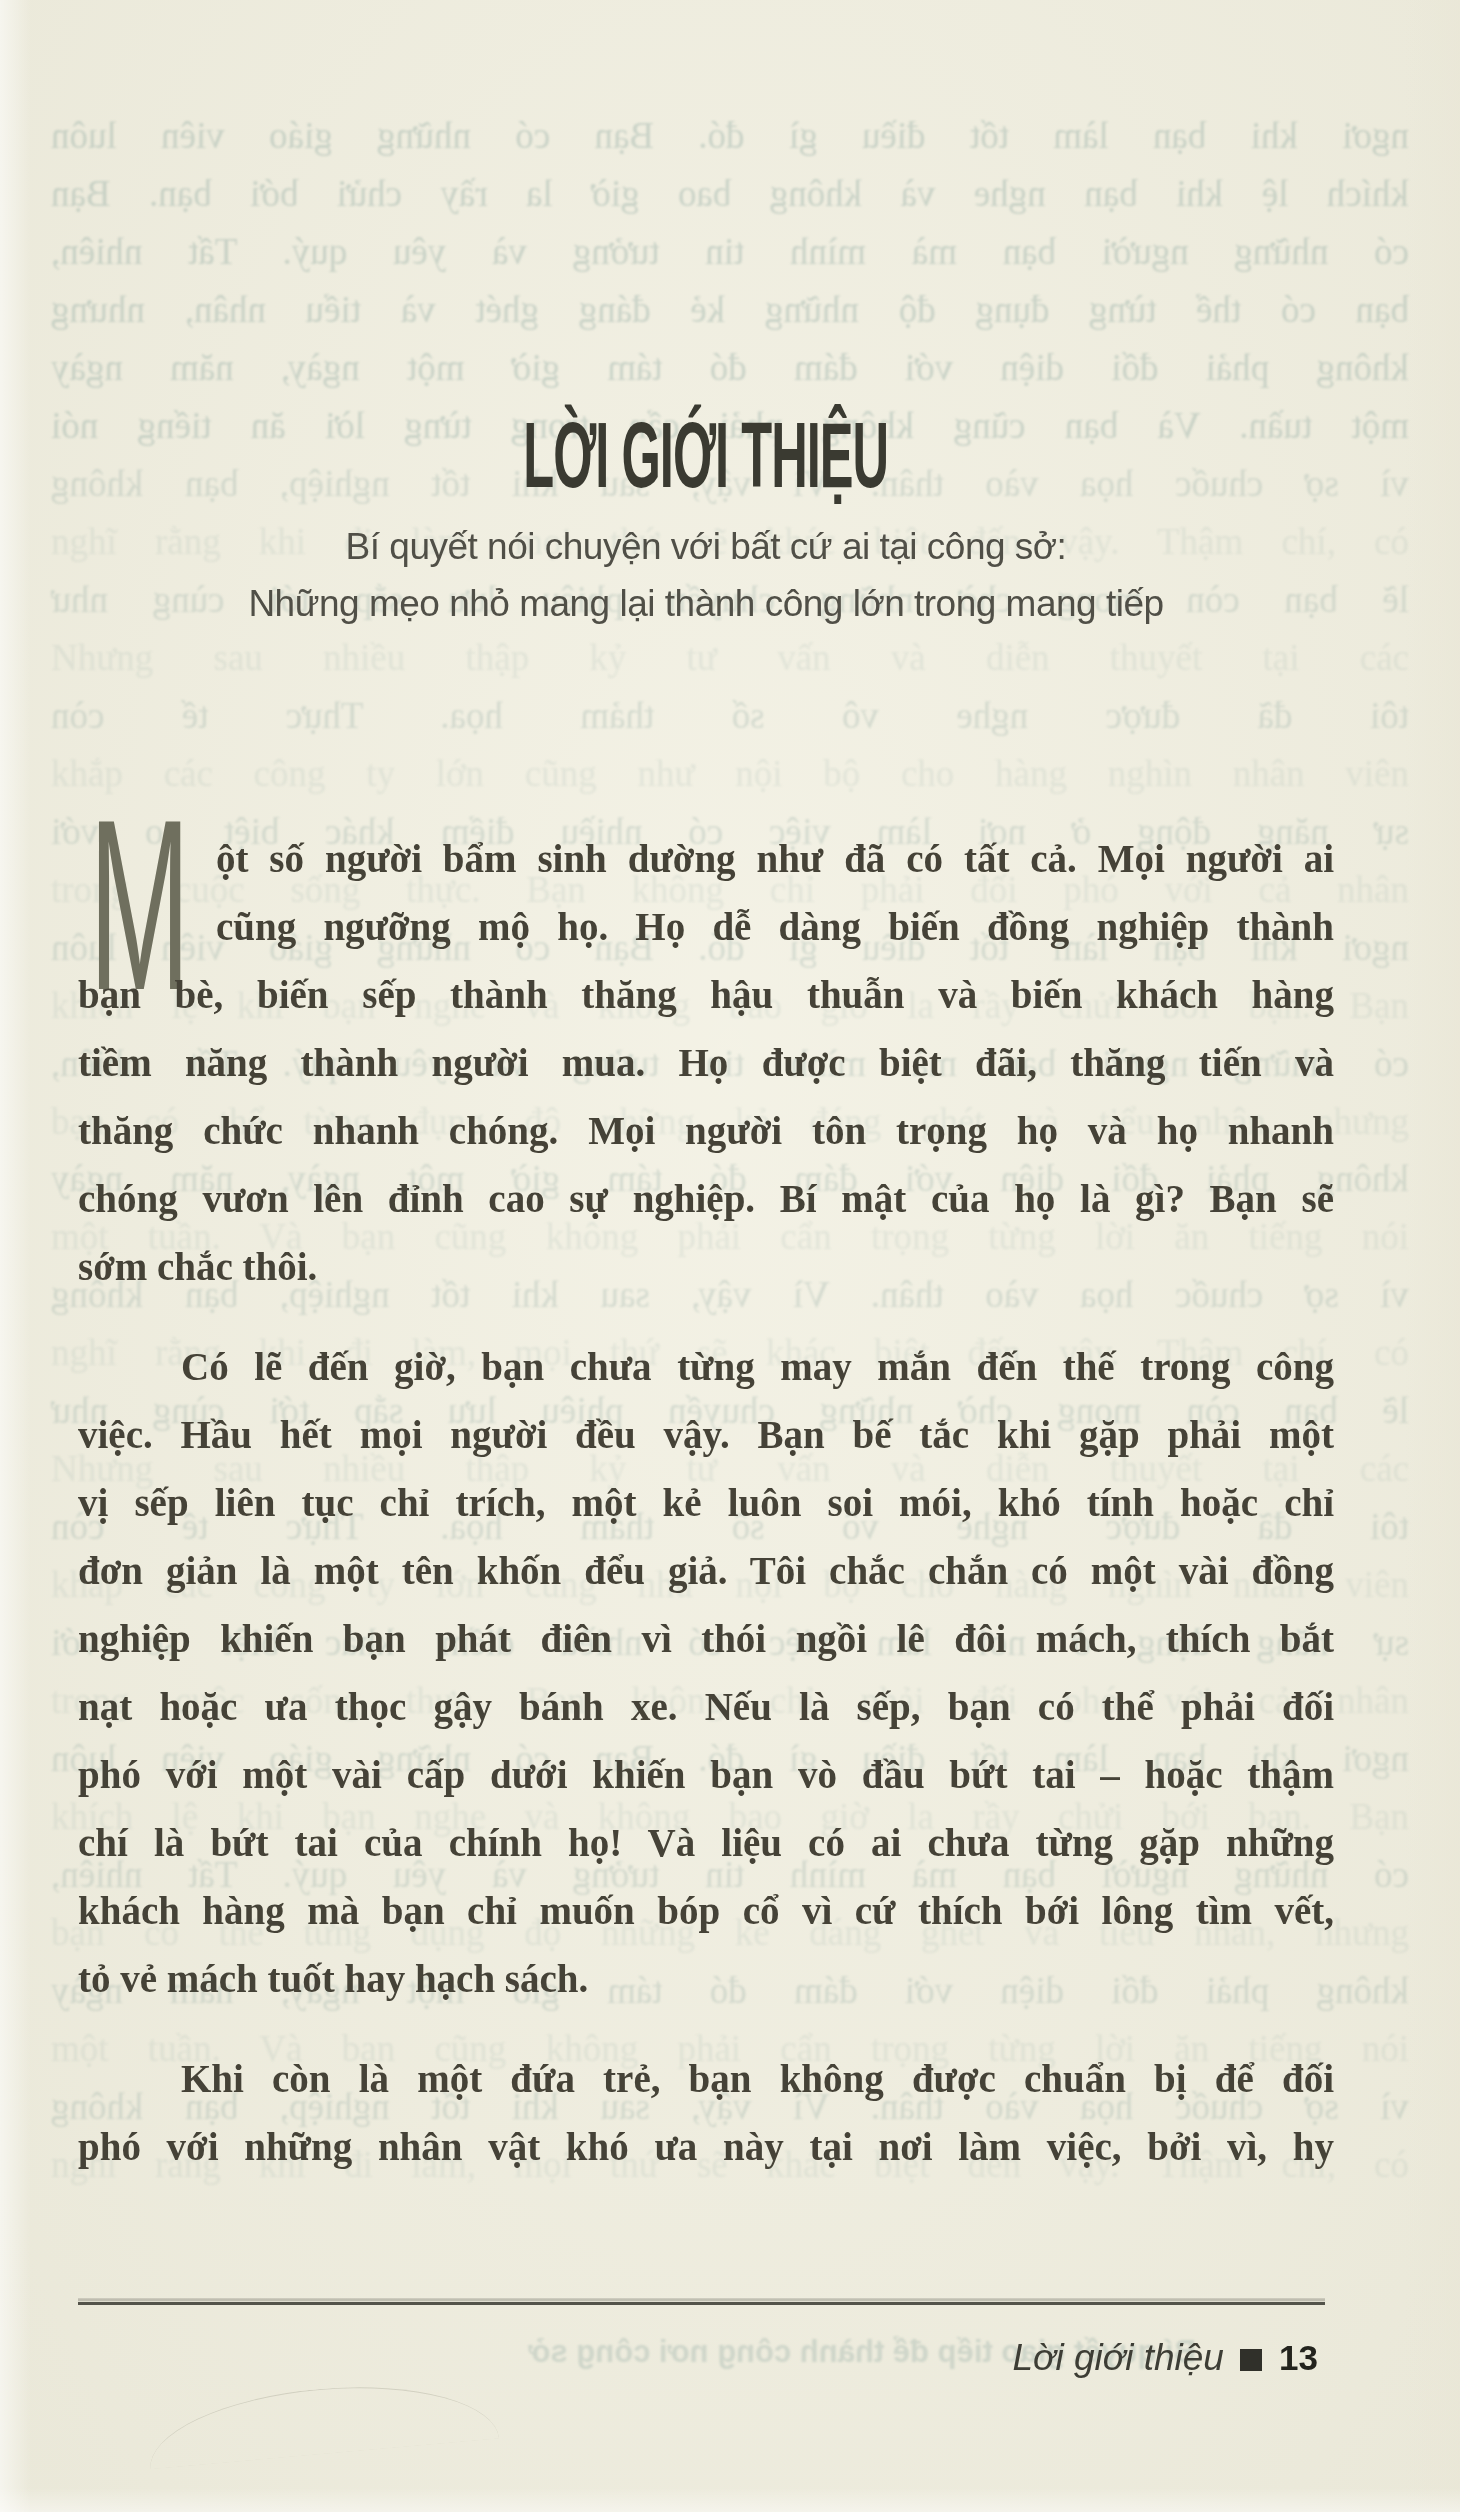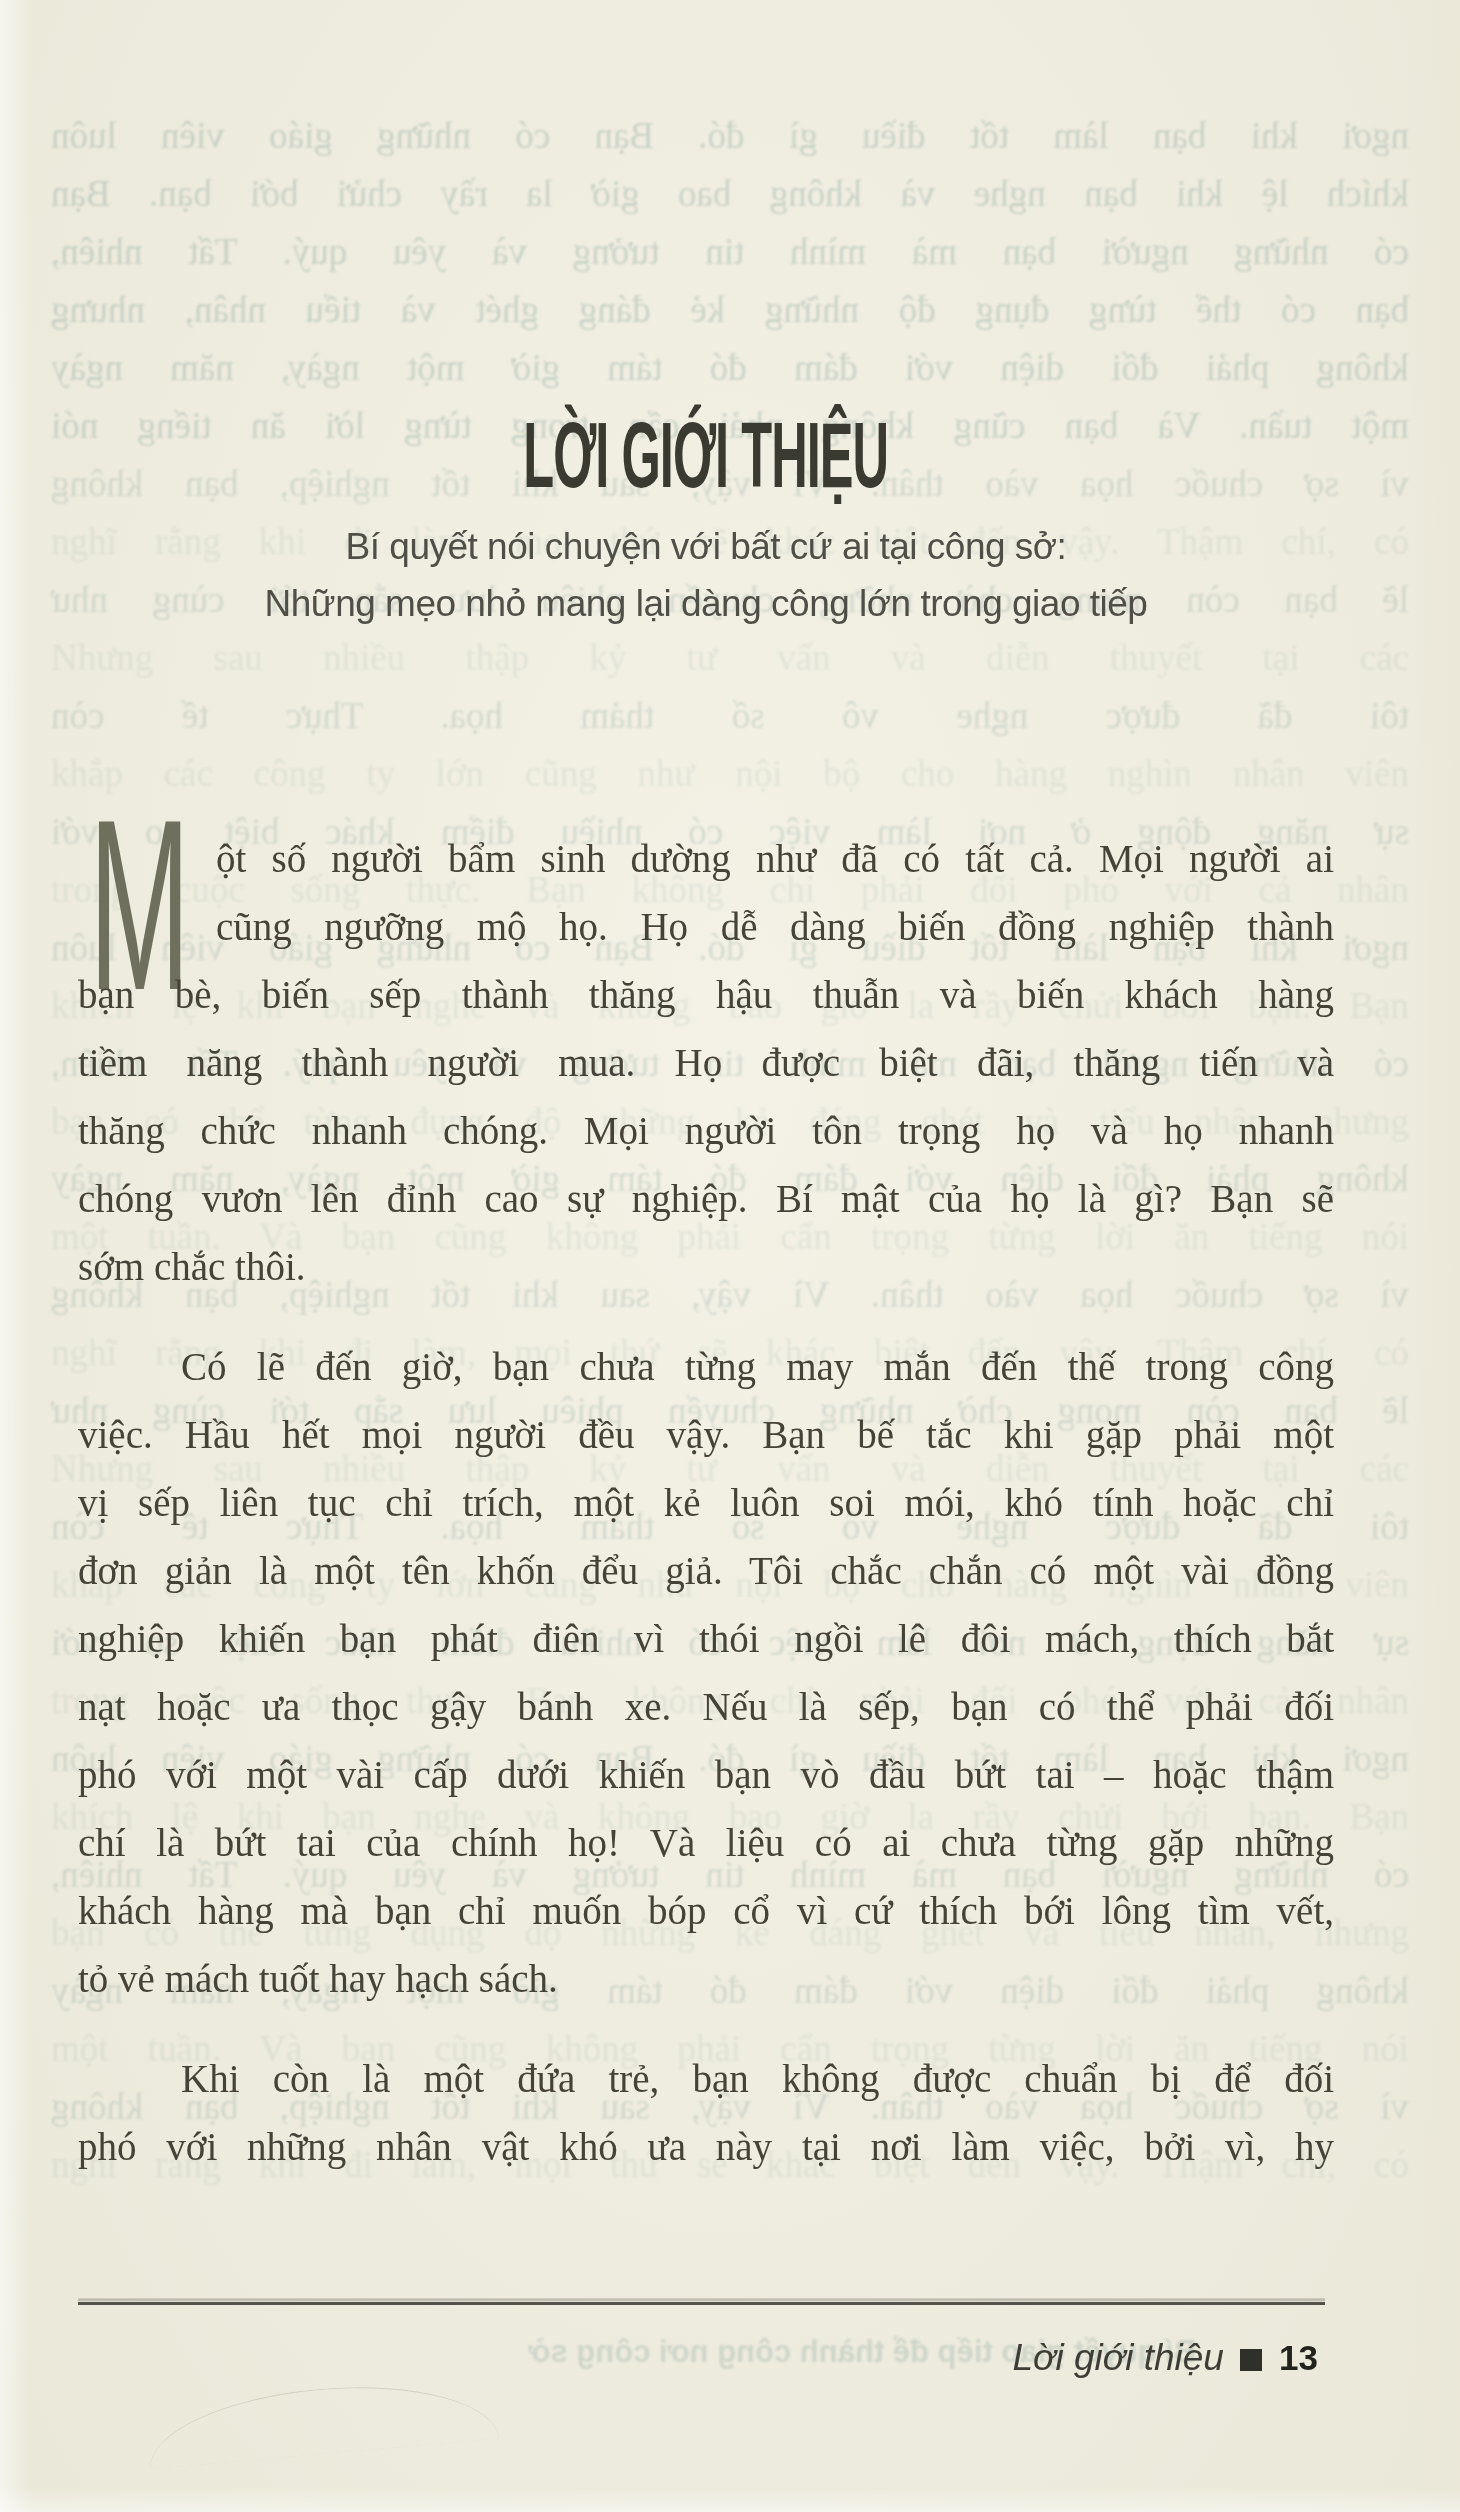--- a/index.html
+++ b/index.html
@@ -41,21 +41,21 @@
             font-family:"Liberation Sans",sans-serif;font-weight:400;
             font-size:37px;line-height:57px;letter-spacing:-0.5px;
             color:var(--subtitle,#504f47);}
 
   .body-text{position:absolute;top:825px;left:78px;width:1256px;
              font-size:39px;color:var(--body-text,#454237);}
   .para{position:relative;}
   .para + .para{margin-top:32px;}
   .bodyline{height:68px;line-height:68px;
             text-align:justify;text-align-last:justify;
-            white-space:nowrap;overflow:visible;}
+            white-space:nowrap;overflow:visible;font-weight:bold;}
   .bodyline.lastline{text-align-last:left;}
   .bodyline.dropcap-indent{padding-left:138px;}
   .bodyline.first-indent{padding-left:103px;}
   .dropcap{position:absolute;left:11px;top:-42px;
            font-family:"Liberation Sans",sans-serif;font-weight:400;
            font-size:243px;line-height:243px;
            transform:scaleX(.5);transform-origin:left top;
            color:var(--drop-cap,#6f6f5e);}
 
   .footer-rule{position:absolute;top:2302px;left:78px;width:1247px;height:2.8px;
@@ -119,21 +119,21 @@
     </div>
 
   <div class="content">
 
     <div class="title">
       <span>LỜI GIỚI THIỆU</span>
     </div>
 
     <div class="subtitle">
       <div>Bí quyết nói chuyện với bất cứ ai tại công sở:</div>
-      <div>Những mẹo nhỏ mang lại dàng công lớn trong giao tiếp</div>
+      <div>Những mẹo nhỏ mang lại thành công lớn trong mang tiếp</div>
     </div>
 
     <div class="body-text">
       <span class="dropcap">M</span>
 
     <div class="para">
           <div class="bodyline dropcap-indent">ột số người bẩm sinh dường như đã có tất cả. Mọi người ai</div>
           <div class="bodyline dropcap-indent">cũng ngưỡng mộ họ. Họ dễ dàng biến đồng nghiệp thành</div>
           <div class="bodyline">bạn bè, biến sếp thành thăng hậu thuẫn và biến khách hàng</div>
           <div class="bodyline">tiềm năng thành người mua. Họ được biệt đãi, thăng tiến và</div>

